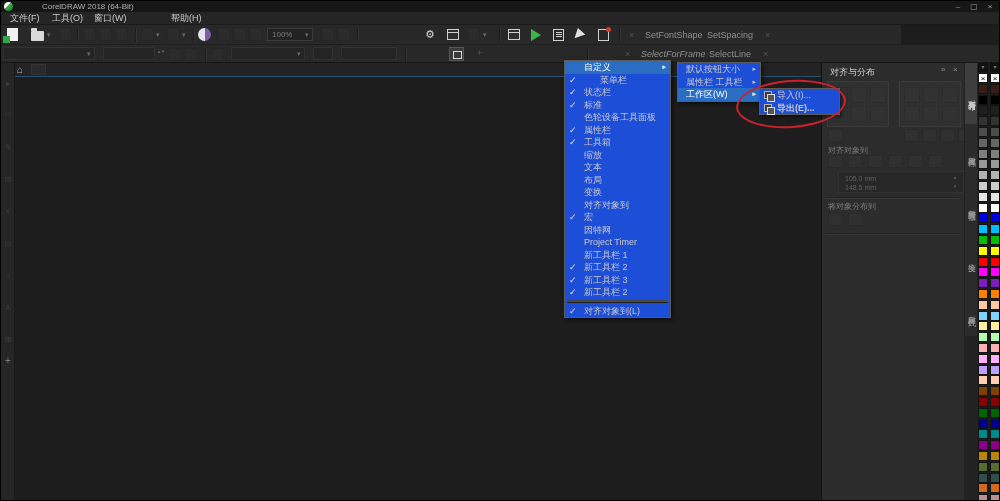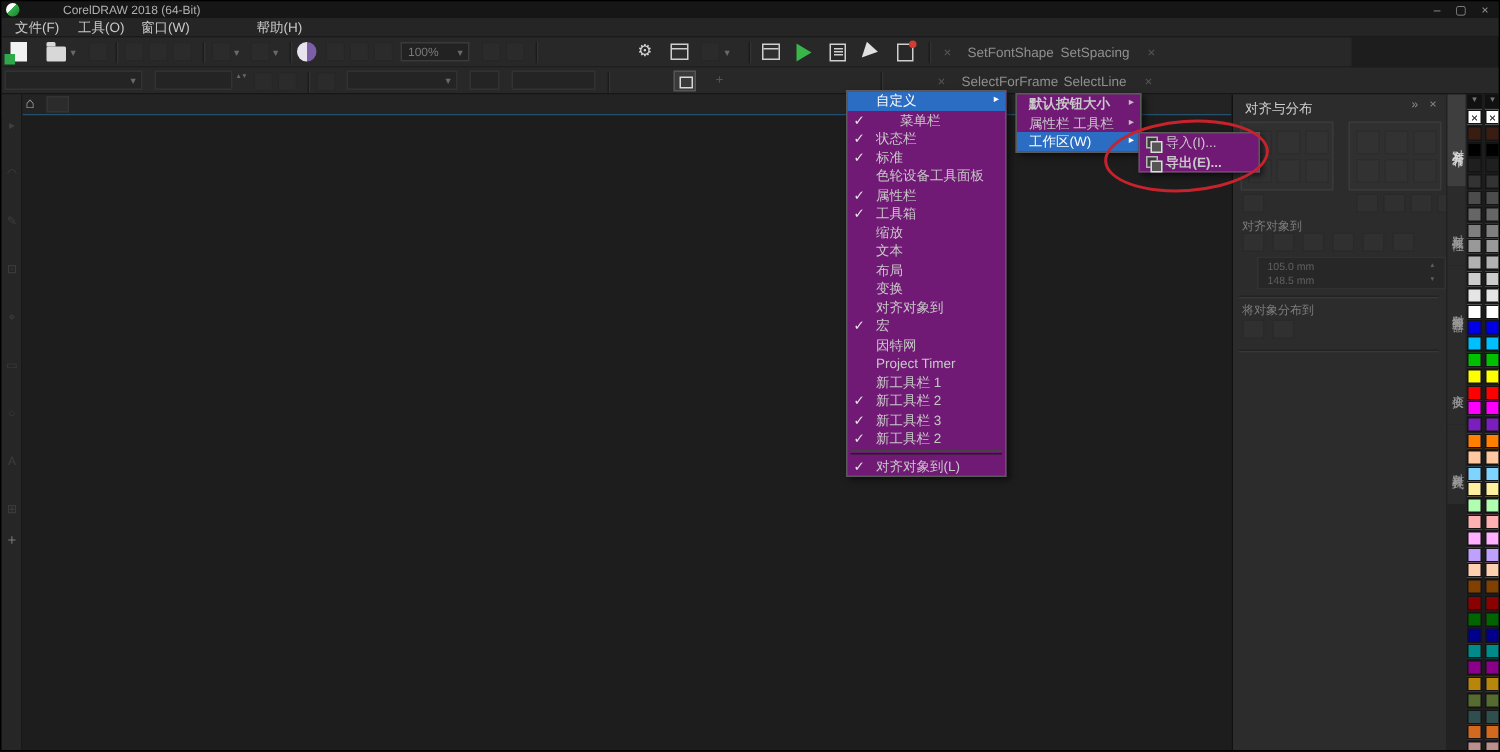--- a/index.html
+++ b/index.html
@@ -43,21 +43,21 @@
   #tabstrip{left:963px;top:62px;width:14px;height:439px;background:#222;}
   .vtab{position:absolute;left:1px;width:12px;writing-mode:vertical-rl;text-orientation:mixed;
         font-size:8px;color:#9a9a9a;background:#2b2b2b;text-align:center;letter-spacing:1px;overflow:hidden;}
   .vtab.active{background:#3e3e3e;color:#d8d8d8;}
   #palettes{left:977px;top:62px;width:23px;height:439px;background:#1c1c1c;}
   .swcol{position:absolute;top:0;width:11px;height:439px;}
   .flyout{position:absolute;left:0;width:10px;height:9px;background:#111;color:#777;font-size:6px;text-align:center;line-height:9px;}
   .sw{position:absolute;left:0;width:10px;height:10px;border:1px solid #141414;box-sizing:border-box;}
   .sw.none{background:#fff;color:#000;font-size:8px;line-height:9px;text-align:center;}
   
-  .popup{position:absolute;background:#701a75;border:1px solid #5a5a5a;box-shadow:2px 2px 4px rgba(0,0,0,.55);z-index:50;text-align:right;}
+  .popup{position:absolute;background:#1d4ed8;border:1px solid #5a5a5a;box-shadow:2px 2px 4px rgba(0,0,0,.55);z-index:50;text-align:right;}
   .mi{position:relative;height:12.5px;line-height:12.5px;font-size:9px;color:#c8c8c8;white-space:nowrap;}
   .mi .chk{position:absolute;left:4px;top:0;font-size:9px;color:#e2e2e2;}
   .mi .lab{position:absolute;left:19px;top:0;}
   .mi .arr{position:absolute;right:4px;top:0;font-size:7px;color:#bdbdbd;}
   .mi.hl{background:#2a6dc2;color:#fff;}
   .mi.hl .arr{color:#fff;}
   .msep{height:3px;border-bottom:1px solid #1f1f1f;margin:1px 2px 2px 2px;box-sizing:border-box;border-top:1px solid #444;}
   
   .newdoc{position:absolute;width:11px;height:13px;background:#f2f2f2;}
   .newdoc:after{content:"";position:absolute;left:-4px;bottom:-2px;width:7px;height:7px;background:#2ea84a;}
@@ -155,21 +155,21 @@
       <div class="ghost" style="left: 210px; top: 3px;"></div>
       <div class="combo" style="left: 230px; top: 2px; width: 74px; opacity: 0.6;"></div>
       <div class="caret" style="left: 296px; top: 5px;">▾</div>
       <div class="combo" style="left: 312px; top: 2px; width: 20px; opacity: 0.6;"></div>
       <div class="combo" style="left: 340px; top: 2px; width: 56px; opacity: 0.6;"></div>
       <div class="vsep" style="left: 404px;"></div>
       <div class="activebtn" style="left: 448px; top: 2px;"></div>
       <div class="ghostx" style="left: 476px; top: 3px;">+</div>
       <div class="vsep" style="left: 586px;"></div>
       <div class="ghostx" style="left: 624px; top: 4px;">×</div>
-      <div class="tlabel" style="left: 640px; top: -1px;">SelectForFrame</div>
+      <div class="tlabel" style="left: 640px; top: -1px; font-style: italic;">SelectForFrame</div>
       <div class="tlabel" style="left: 708px; top: -1px;">SelectLine</div>
       <div class="ghostx" style="left: 762px; top: 4px;">×</div>
     </div>
 
   <div id="tabbar" class="abs">
     <div class="abs" style="left:16px;top:1px;font-size:10px;color:#b5b5b5;" id="home-btn">⌂</div>
     <div class="abs" style="left:30px;top:1px;width:15px;height:11px;background:#2b2b2b;border:1px solid #343434;box-sizing:border-box;"></div>
   </div>
   <div id="bluestrip" class="abs"></div>
 
@@ -405,21 +405,21 @@
         <div class="lab" style="left: 19px;">新工具栏 2</div>
       </div>
       <div class="msep"></div>
       <div class="mi">
         <div class="chk">✓</div>
         <div class="lab" style="left: 19px;">对齐对象到(L)</div>
       </div>
     </div>
   <div id="menu-l2" class="popup" style="left:676px;top:61px;width:82px;">
       <div class="mi">
-        <div class="lab" style="left: 8px; font-weight: bold;">默认按钮大小</div>
+        <div class="lab" style="left: 8px;">默认按钮大小</div>
         <div class="arr">▸</div>
       </div>
       <div class="mi">
         <div class="lab" style="left: 8px;">属性栏 工具栏</div>
         <div class="arr">▸</div>
       </div>
       <div class="mi hl">
         <div class="lab" style="left: 8px;">工作区(W)</div>
         <div class="arr">▸</div>
       </div>

